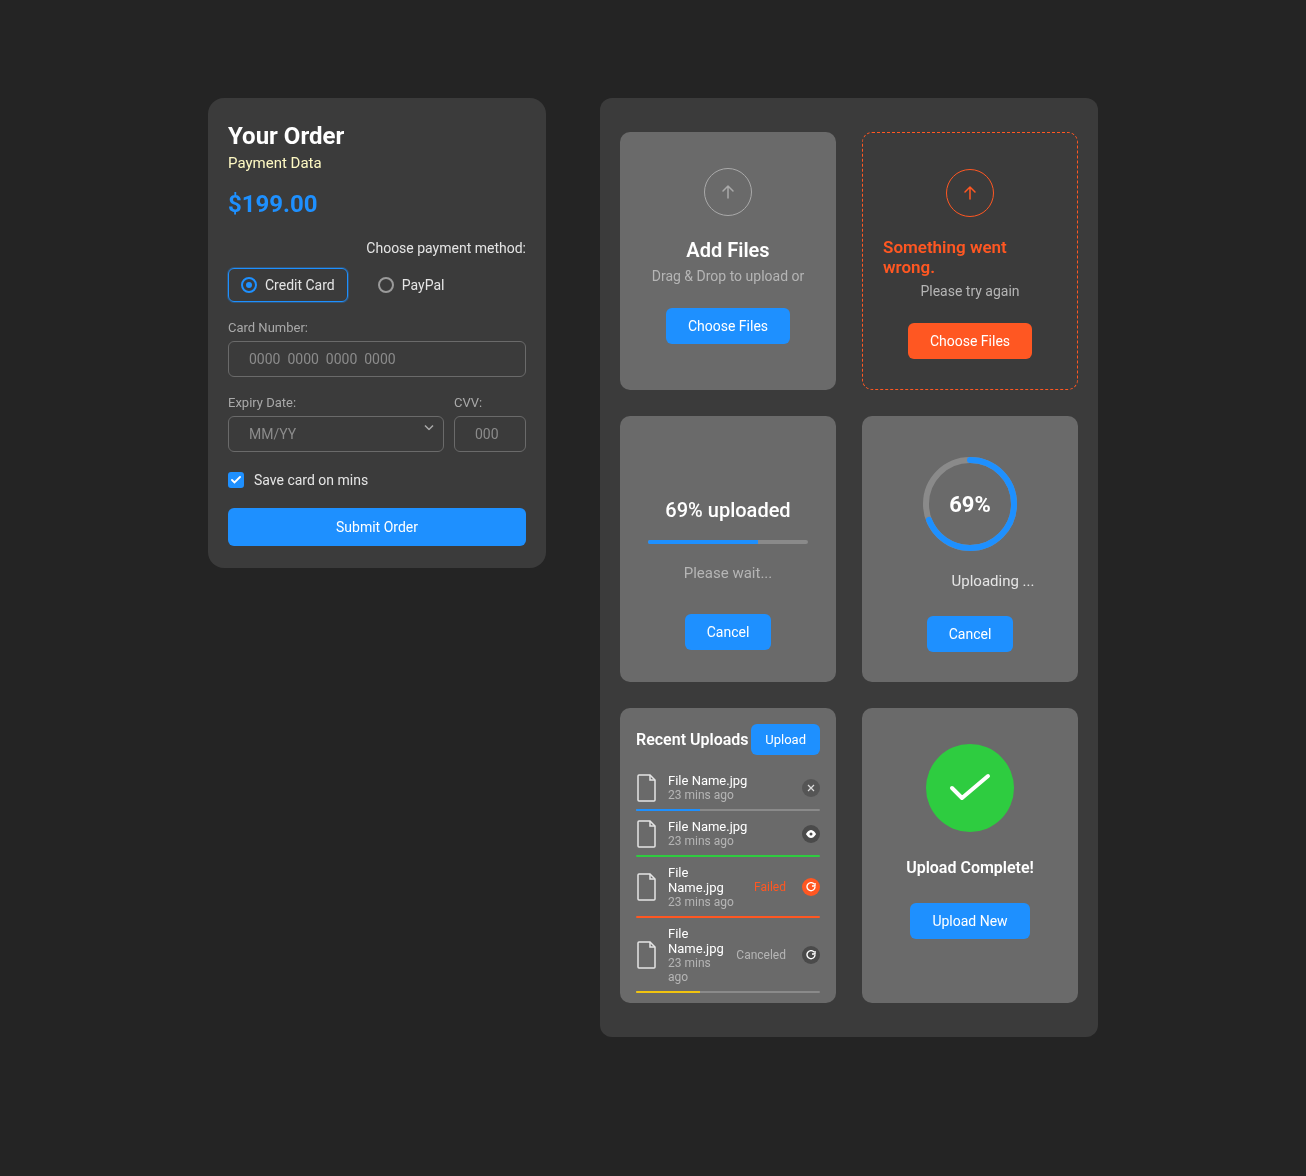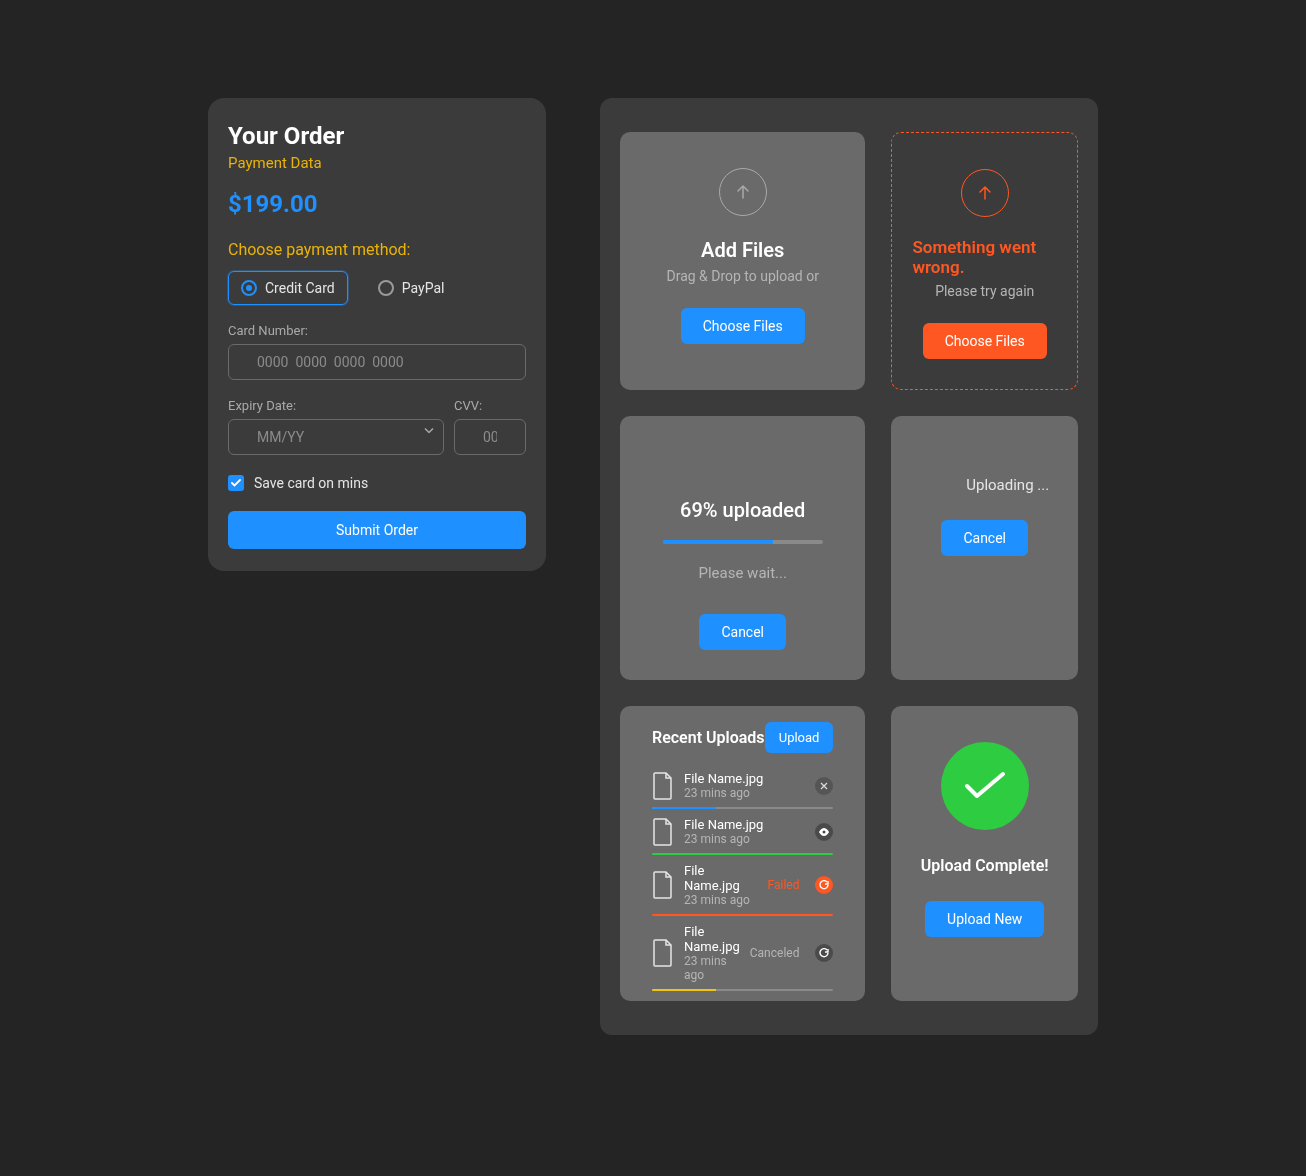--- a/index.html
+++ b/index.html
@@ -1,29 +1,29 @@
 <!DOCTYPE html>
 <html><head>
 <meta charset="utf-8">
 <style>
   * { box-sizing: border-box; margin: 0; padding: 0; font-family: -apple-system, BlinkMacSystemFont, "Segoe UI", Roboto, sans-serif; }
   body { background:#242424; min-height:1176px; width:1306px; padding:98px 0 0 0; display:flex; gap:54px; justify-content:center; align-items:flex-start; }
   .order-card { width:338px; background:#3b3b3b; border-radius:16px; padding:24px 20px 22px 20px; color:#e5e5e5; }
   .order-title { font-size:24px; font-weight:700; color:#fff; }
-  .order-sub { color:#eab308; font-size:15px; margin-top:4px; }
+  .order-sub { color:#fef9c3; font-size:15px; margin-top:4px; }
   .order-price { color:#1e90ff; font-size:24px; font-weight:700; margin-top:18px; }
-  .choose-label { font-size:16px; color:#eab308; margin-top:22px; }
+  .choose-label { font-size:14px; color:#e5e5e5; margin-top:22px;text-align:right; }
   .pay-methods { display:flex; gap:18px; margin-top:12px; }
   .pay-option { display:flex; align-items:center; gap:8px; padding:8px 12px; border-radius:6px; font-size:14px; color:#e5e5e5; cursor:pointer; }
   .pay-option.selected { border:1.5px solid #1e90ff; box-shadow:0 0 0 1px rgba(30,144,255,.3); }
   .radio { width:16px; height:16px; border-radius:50%; border:2px solid #9a9a9a; position:relative; }
   .radio.on { border-color:#1e90ff; }
   .radio.on::after { content:""; position:absolute; inset:3px; border-radius:50%; background:#1e90ff; }
   .field-label { font-size:13px; color:#a9a9a9; margin-top:18px; display:block; }
-  .text-input { width:100%; background:#3b3b3b; border:1px solid #6a6a6a; border-radius:6px; padding:9px 28px; color:#e5e5e5; font-size:14px; margin-top:6px; }
+  .text-input { width:100%; background:#3b3b3b; border:1px solid #6a6a6a; border-radius:6px; padding:9px 20px; color:#e5e5e5; font-size:14px; margin-top:6px; }
   .text-input::placeholder { color:#8b8b8b; }
   .row3 { display:flex; gap:10px; margin-top:0; }
   .col { flex:1; }
   .col-sm { width:72px; }
   .select-wrap { position:relative; }
   .select-caret { position:absolute; right:10px; top:50%; transform:translateY(-50%); pointer-events:none; }
   .check-row { display:flex; align-items:center; gap:10px; margin-top:20px; }
   .checkbox { width:16px; height:16px; border-radius:3px; background:#1e90ff; display:flex; align-items:center; justify-content:center; }
   .submit-btn { width:100%; background:#1e90ff; color:#fff; font-size:14px; border:none; border-radius:6px; padding:11px 0; margin-top:20px; cursor:pointer; }
 
@@ -44,21 +44,21 @@
 
   .progress-title { font-size:20px; font-weight:500; color:#fff; margin-top:42px; }
   .bar { width:160px; height:4px; background:#8a8a8a; border-radius:2px; margin-top:18px; overflow:hidden; }
   .bar-fill { height:100%; background:#1e90ff; }
   .wait-text { color:#b5b5b5; font-size:15px; margin-top:20px; }
 
   .ring-wrap { position:relative; width:96px; height:96px; margin-top:0; }
   .ring-pct { position:absolute; inset:0; display:flex; align-items:center; justify-content:center; font-size:22px; font-weight:700; color:#fff; }
   .ring-label { font-size:15px; color:#e5e5e5; margin-top:20px;margin-left:46px; }
 
-  .recent-card { background:#6a6a6a; border-radius:10px; padding:16px 32px 10px; }
+  .recent-card { background:#6a6a6a; border-radius:10px; padding:16px 16px 10px; }
   .recent-head { display:flex; justify-content:space-between; align-items:center; margin-bottom:10px; }
   .recent-title { font-size:16px; font-weight:600; color:#fff; }
   .upload-btn-sm { background:#1e90ff; color:#fff; border:none; border-radius:6px; padding:8px 14px; font-size:13px; cursor:pointer; }
   .file-row { display:flex; align-items:center; gap:10px; padding:8px 0 4px; position:relative; }
   .file-icon { width:22px; height:28px; flex-shrink:0; }
   .file-meta { flex:1; min-width:0; }
   .file-name { font-size:13px; color:#fff; }
   .file-time { font-size:12px; color:#b5b5b5; }
   .status-tag { font-size:12px; margin-right:6px; }
   .status-tag.failed { color:#ff5722; }
@@ -146,20 +146,27 @@
   <div class="upload-card pad2">
     <div class="progress-title">69% uploaded</div>
     <div class="bar">
       <div class="bar-fill" id="bar-fill" style="width: 69%;"></div>
     </div>
     <div class="wait-text">Please wait...</div>
     <button class="btn-blue" style="margin-top:32px;">Cancel</button>
   </div>
 
   <div class="upload-card pad3">
+    <div class="ring-wrap">
+      <svg width="96" height="96" viewBox="0 0 96 96">
+        <circle cx="48" cy="48" r="44" stroke="#8a8a8a" stroke-width="6" fill="none"></circle>
+        <circle id="ring-arc" cx="48" cy="48" r="44" stroke="#1e90ff" stroke-width="6" fill="none" stroke-linecap="round" transform="rotate(-90 48 48)" stroke-dasharray="276.46015351590177" stroke-dashoffset="85.70264758992957"></circle>
+      </svg>
+      <div class="ring-pct">69%</div>
+    </div>
     <div class="ring-label">Uploading ...</div>
     <button class="btn-blue" style="margin-top:26px;">Cancel</button>
   </div>
 
   <div class="recent-card">
     <div class="recent-head">
       <div class="recent-title">Recent Uploads</div>
       <button class="upload-btn-sm">Upload</button>
     </div>
     <div id="file-rows">

